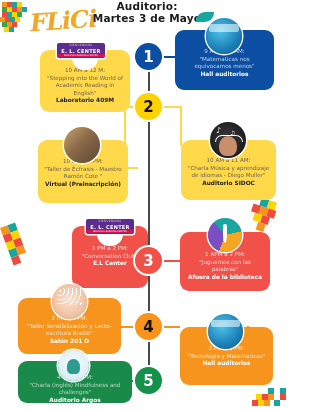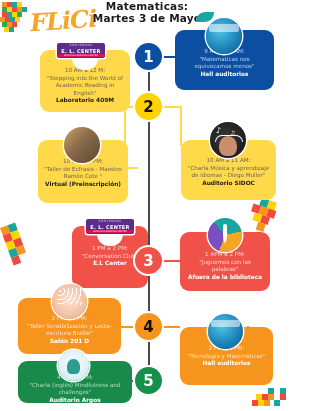--- a/index.html
+++ b/index.html
@@ -153,21 +153,21 @@
     <span class="px" style="left:15px;top:17px;background:#ffd200;"></span>
     <span class="px" style="left:2px;top:22px;background:#2fa84f;"></span>
     <span class="px" style="left:7px;top:22px;background:#f7941d;"></span>
     <span class="px" style="left:12px;top:22px;background:#ef4a3d;"></span>
     <span class="px" style="left:4px;top:27px;background:#ffd200;"></span>
     <span class="px" style="left:9px;top:27px;background:#19a6a0;"></span>
     <div class="logo-script">FLiCi</div>
   </div>
 
   <div class="title">
-    <span>Matematicas:</span><br>
+    <span>Auditorio:</span><br>
     <span>Martes 3 de Mayo</span>
   </div>
 
   <div class="spine"></div>
 
   <div class="conn" style="left:149px;top:56px;width:26px;background:#0b4ea2;"></div>
   <div class="conn" style="left:124px;top:106px;width:26px;background:#ffd94a;"></div>
   <div class="conn" style="left:149px;top:106px;width:31px;background:#ffd94a;"></div>
   <div class="conn" style="left:120px;top:260px;width:30px;background:#f0524a;"></div>
   <div class="conn" style="left:149px;top:260px;width:31px;background:#f0524a;"></div>

